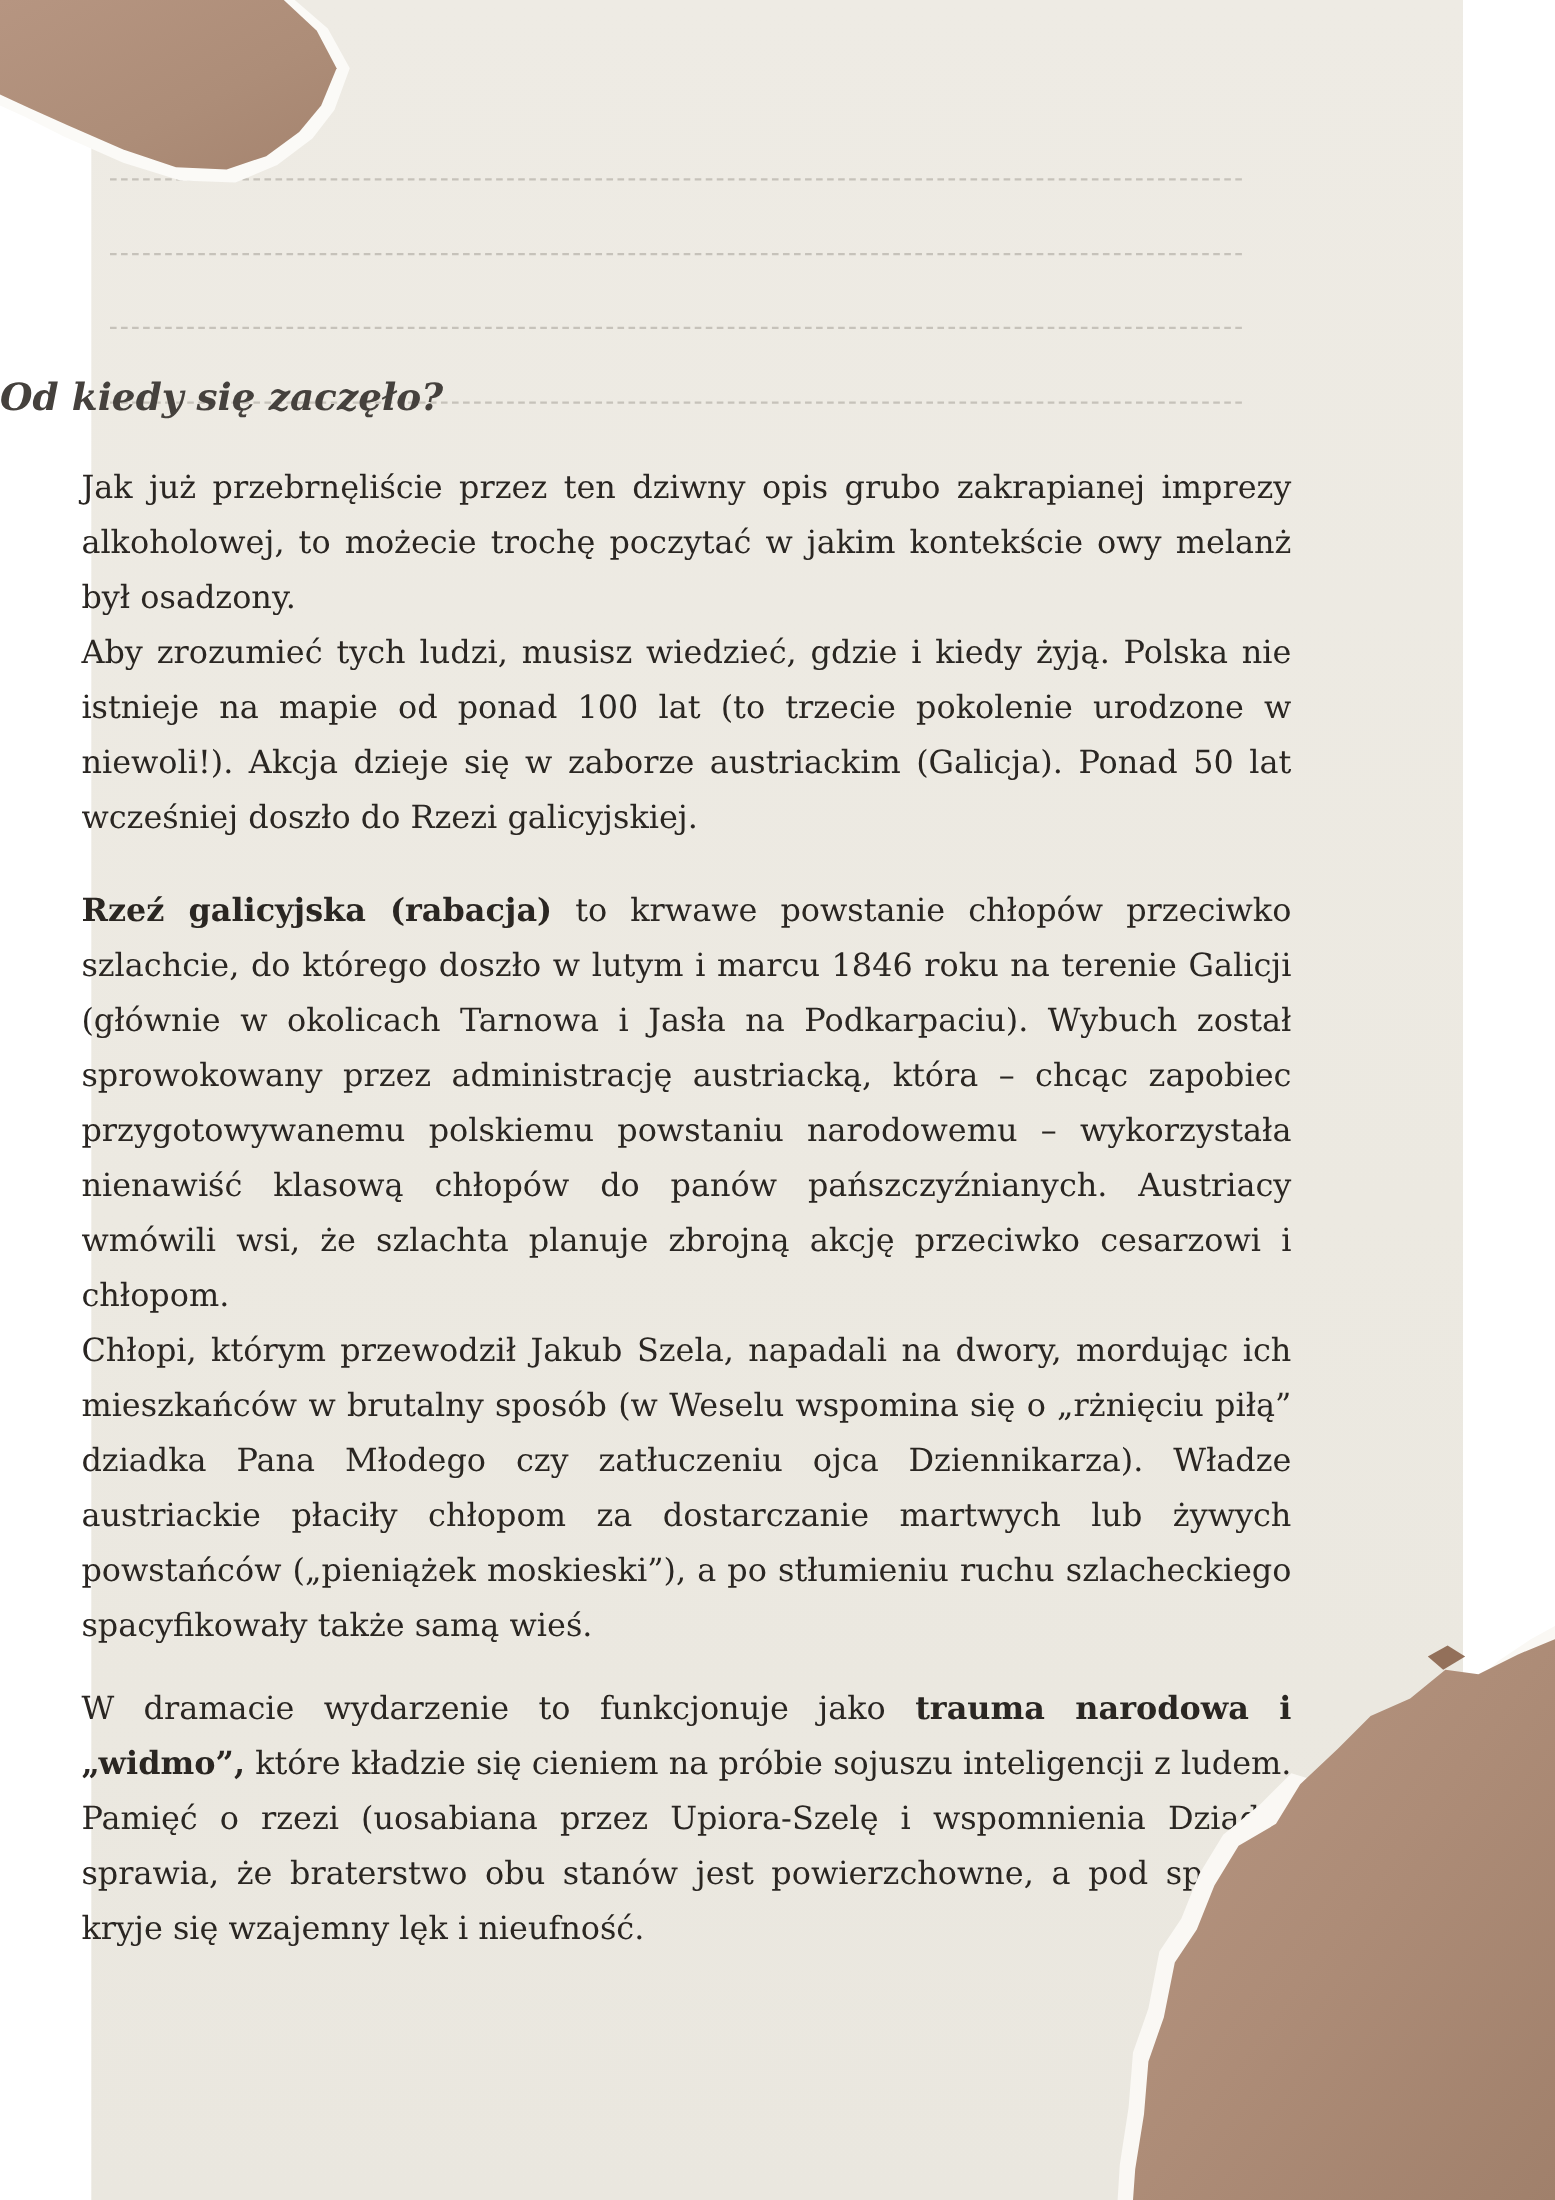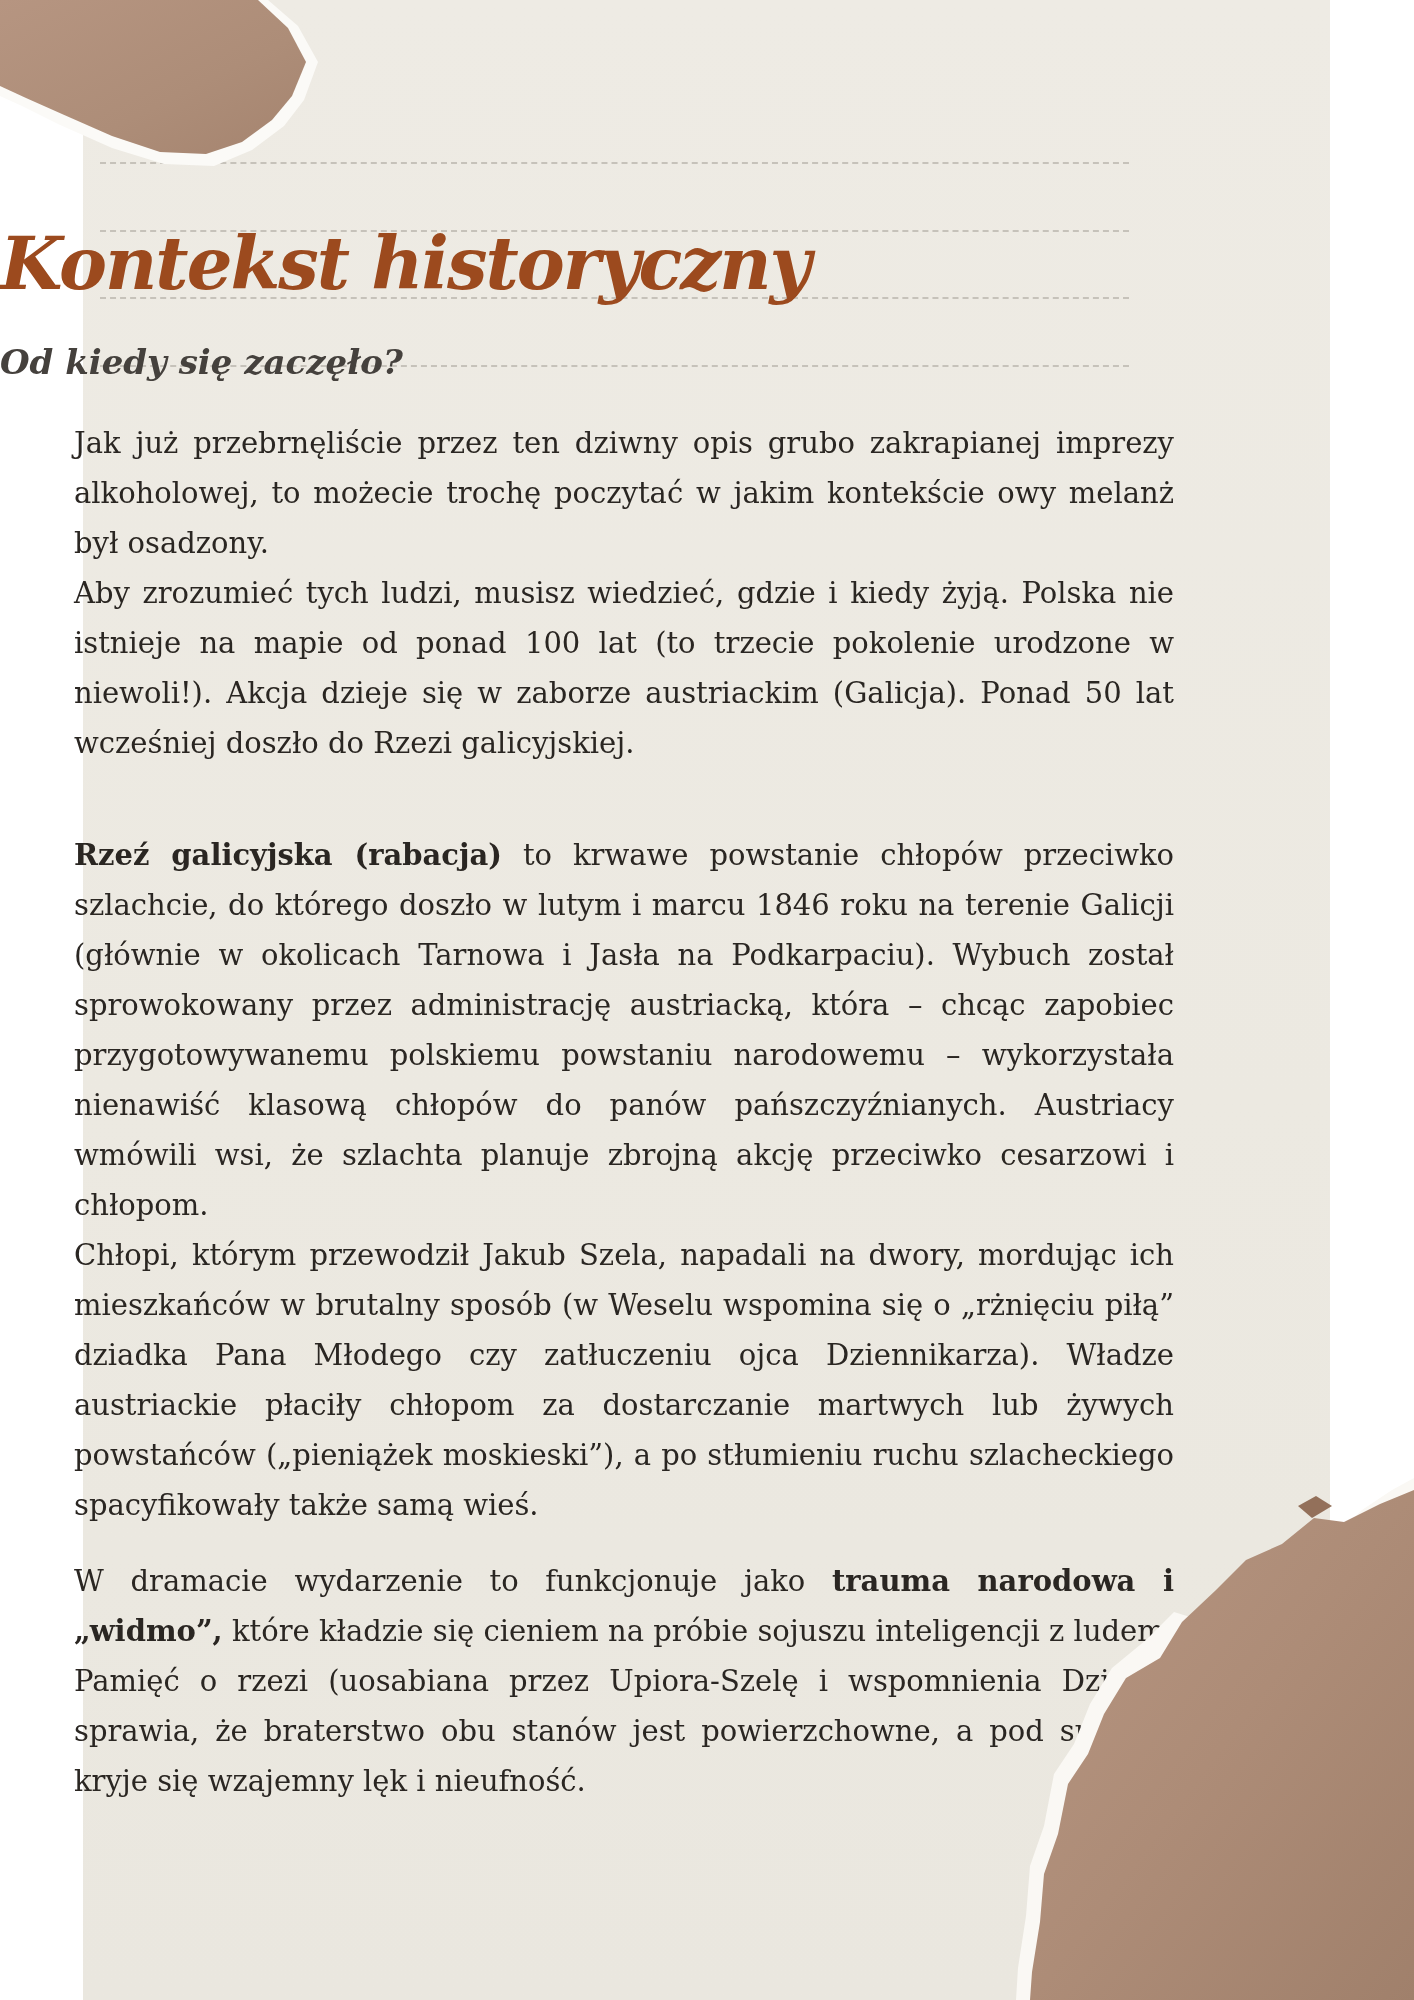--- a/index.html
+++ b/index.html
@@ -23,21 +23,21 @@
   .subtitle{position:absolute;left:0;top:341px;width:1100px;
             font-style:italic;font-weight:bold;
             font-size:34px;line-height:42px;color:#45413d;z-index:3;}
 
   
   .body-text{position:absolute;left:74px;top:418px;width:1100px;
              font-size:29px;line-height:50px;color:#2a2622;
              text-align:justify;z-index:2;}
   .para{margin:0;padding:0;hyphens:none;}
   .p1{}
-  .p2{margin-bottom:62px;}
+  .p2{margin-bottom:34px;}
   .p3{margin-bottom:0;}
   .p4{margin-bottom:26px;}
   .p5{margin-bottom:0;}
   .b{font-weight:bold;}
 
   .torn{position:absolute;z-index:5;}
   .torn-tl{left:0;top:0;}
   .torn-br{left:980px;top:1450px;}
 </style>
 </head>
@@ -45,21 +45,20 @@
 
 <div id="canvas">
 
   <div class="paper"></div>
 
   <div class="ruled-line rl1"></div>
   <div class="ruled-line rl2"></div>
   <div class="ruled-line rl3"></div>
   <div class="ruled-line rl4"></div>
 
-  <div class="title">Kontekst historyczny</div>
   <div class="subtitle">Od kiedy się zaczęło?</div>
 
   <div class="body-text">
     <p class="para p1"><span>Jak już przebrnęliście przez ten dziwny opis grubo zakrapianej imprezy alkoholowej, to możecie trochę poczytać w jakim kontekście owy melanż był osadzony.</span></p>
 
     <p class="para p2"><span>Aby zrozumieć tych ludzi, musisz wiedzieć, gdzie i kiedy żyją. Polska nie istnieje na mapie od ponad 100 lat (to trzecie pokolenie urodzone w niewoli!). Akcja dzieje się w zaborze austriackim (Galicja). Ponad 50 lat wcześniej doszło do Rzezi galicyjskiej.</span></p>
 
     <p class="para p3"><span class="b">Rzeź galicyjska (rabacja)</span><span> to krwawe powstanie chłopów przeciwko szlachcie, do którego doszło w lutym i marcu 1846 roku na terenie Galicji (głównie w okolicach Tarnowa i Jasła na Podkarpaciu). Wybuch został sprowokowany przez administrację austriacką, która – chcąc zapobiec przygotowywanemu polskiemu powstaniu narodowemu – wykorzystała nienawiść klasową chłopów do panów pańszczyźnianych. Austriacy wmówili wsi, że szlachta planuje zbrojną akcję przeciwko cesarzowi i chłopom.</span></p>
 
     <p class="para p4"><span>Chłopi, którym przewodził Jakub Szela, napadali na dwory, mordując ich mieszkańców w brutalny sposób (w Weselu wspomina się o „rżnięciu piłą” dziadka Pana Młodego czy zatłuczeniu ojca Dziennikarza). Władze austriackie płaciły chłopom za dostarczanie martwych lub żywych powstańców („pieniążek moskieski”), a po stłumieniu ruchu szlacheckiego spacyfikowały także samą wieś.</span></p>

